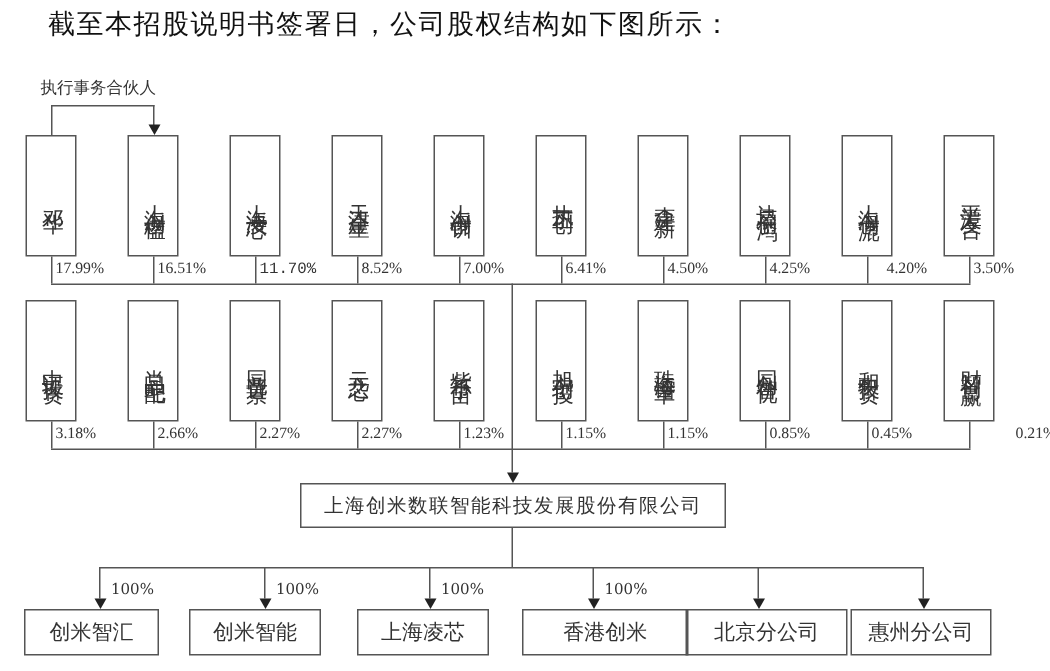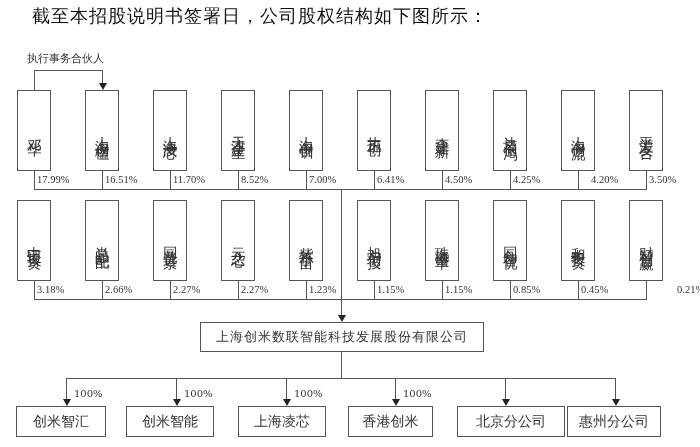--- a/index.html
+++ b/index.html
@@ -43,21 +43,21 @@
     <span class="pct" style="left: 37px; top: 174px;">17.99%</span>
     <div class="sh-box" style="left: 85px; top: 90px;">
       <span class="sh-name">上海创楹</span>
     </div>
     <div class="line" style="left: 102px; top: 171px; width: 1px; height: 18px;"></div>
     <span class="pct" style="left: 105px; top: 174px;">16.51%</span>
     <div class="sh-box" style="left: 153px; top: 90px;">
       <span class="sh-name">上海凌芯</span>
     </div>
     <div class="line" style="left: 170px; top: 171px; width: 1px; height: 18px;"></div>
-    <span class="pct" style="left: 173px; top: 174px;">11.70%</span>
+    <span class="pct" style="left: 173px; top: 174px; font-family: Liberation Mono, monospace;">11.70%</span>
     <div class="sh-box" style="left: 221px; top: 90px;">
       <span class="sh-name">天津金星</span>
     </div>
     <div class="line" style="left: 238px; top: 171px; width: 1px; height: 18px;"></div>
     <span class="pct" style="left: 241px; top: 174px;">8.52%</span>
     <div class="sh-box" style="left: 289px; top: 90px;">
       <span class="sh-name">上海创钏</span>
     </div>
     <div class="line" style="left: 306px; top: 171px; width: 1px; height: 18px;"></div>
     <span class="pct" style="left: 309px; top: 174px;">7.00%</span>
@@ -159,20 +159,20 @@
     <div class="arrow" style="left: 172.5px; top: 399px;"></div>
     <span class="sub-pct" style="left: 184px;">100%</span>
     <div class="sub-box" style="left: 126px; width: 88px;">创米智能</div>
     <div class="line" style="left: 286px; top: 378px; width: 1px; height: 21px;"></div>
     <div class="arrow" style="left: 282.5px; top: 399px;"></div>
     <span class="sub-pct" style="left: 294px;">100%</span>
     <div class="sub-box" style="left: 238px; width: 88px;">上海凌芯</div>
     <div class="line" style="left: 395px; top: 378px; width: 1px; height: 21px;"></div>
     <div class="arrow" style="left: 391.5px; top: 399px;"></div>
     <span class="sub-pct" style="left: 403px;">100%</span>
-    <div class="sub-box" style="left: 348px; width: 85px;">香港创米</div>
+    <div class="sub-box" style="left: 348px; width: 111px;">香港创米</div>
     <div class="line" style="left: 505px; top: 378px; width: 1px; height: 21px;"></div>
     <div class="arrow" style="left: 501.5px; top: 399px;"></div>
     <div class="sub-box" style="left: 457px; width: 108px;">北京分公司</div>
     <div class="line" style="left: 615px; top: 378px; width: 1px; height: 21px;"></div>
     <div class="arrow" style="left: 611.5px; top: 399px;"></div>
     <div class="sub-box" style="left: 567px; width: 94px;">惠州分公司</div>
   </div>
 
 </body></html>

